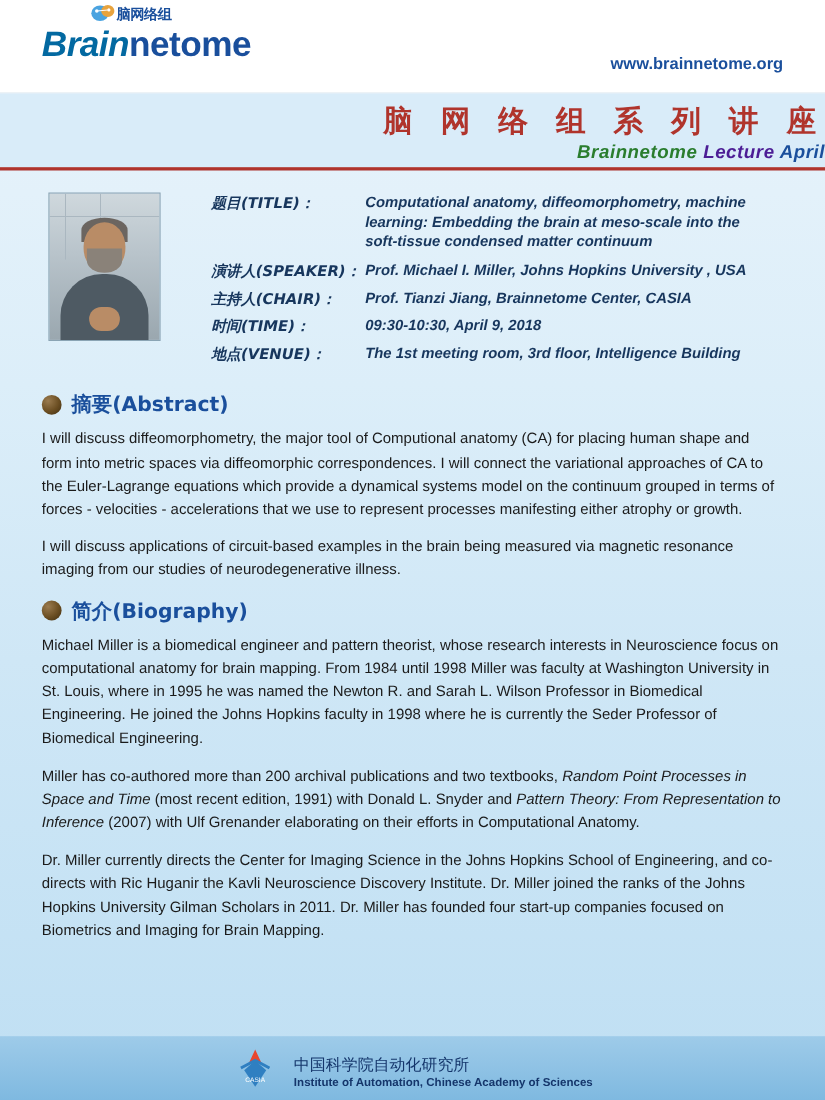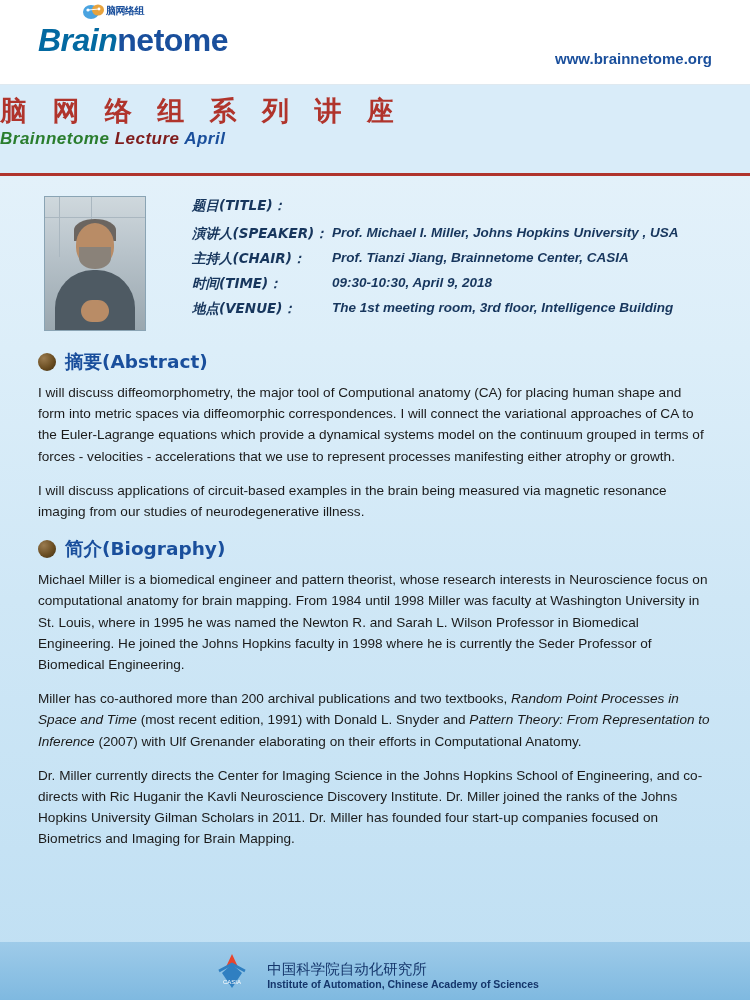--- a/index.html
+++ b/index.html
@@ -40,21 +40,21 @@
     font-weight: bold;
     letter-spacing: -0.5px;
     line-height: 1;
   }
   .logo-text .brain { color: #0369a1; font-style: italic; }
   .logo-text .netome { color: #1a4f9c; }
   .logo-cn {
     position: absolute;
     left: 68px;
     top: -18px;
-    font-size: 10px;
+    font-size: 13px;
     font-weight: bold;
     color: #1a4f9c;
     white-space: nowrap;
   }
   .logo-glyph {
     position: absolute;
     left: 44px;
     top: -22px;
     width: 24px;
     height: 20px;
@@ -64,44 +64,44 @@
     right: 38px;
     top: 50px;
     font-size: 15px;
     font-weight: bold;
     color: #1a4f9c;
   }
 
   
   .title-band {
     position: relative;
-    height: 91px;
+    height: 70px;
     background: #d9ecf9;
     border-bottom: 3px solid #b0342c;
-    text-align: left;
+    text-align: right;
     padding-top: 9px;
     box-sizing: border-box;
   }
   .title-cn {
     font-size: 27px;
     font-weight: bold;
     color: #b0342c;
     letter-spacing: 8px;
     font-family: "DejaVu Sans", "Liberation Sans", sans-serif;
     line-height: 1.25;
   }
   .title-en {
     font-size: 17px;
     font-weight: bold;
     font-style: italic;
     margin-top: 1px;
     letter-spacing: 0.5px;
   }
   .title-en .w1 { color: #2a7d2e; }
-  .title-en .w2 { color: #7f1d1d; font-style: italic; }
+  .title-en .w2 { color: #4c1d95; font-style: italic; }
   .title-en .w3 { color: #1a4f9c; }
 
   
   .info {
     position: relative;
     padding: 20px 48px 4px 38px;
     display: flex;
     font-style: italic;
   }
   .photo {
@@ -288,20 +288,21 @@
       <div class="body"></div>
       <div class="hands"></div>
       <div class="hair"></div>
       <div class="head"></div>
       <div class="beard"></div>
     </div>
 
     <div class="fields">
       <div class="field-row title-row">
         <div class="field-label">题目(TITLE)：</div>
+        <div class="field-value">Computational anatomy, diffeomorphometry, machine learning: Embedding the brain at meso-scale into the soft-tissue condensed matter continuum</div>
       </div>
       <div class="field-row">
         <div class="field-label">演讲人(SPEAKER)：</div>
         <div class="field-value">Prof. Michael I. Miller, Johns Hopkins University , USA</div>
       </div>
       <div class="field-row">
         <div class="field-label">主持人(CHAIR)：</div>
         <div class="field-value">Prof. Tianzi Jiang, Brainnetome Center, CASIA</div>
       </div>
       <div class="field-row">

